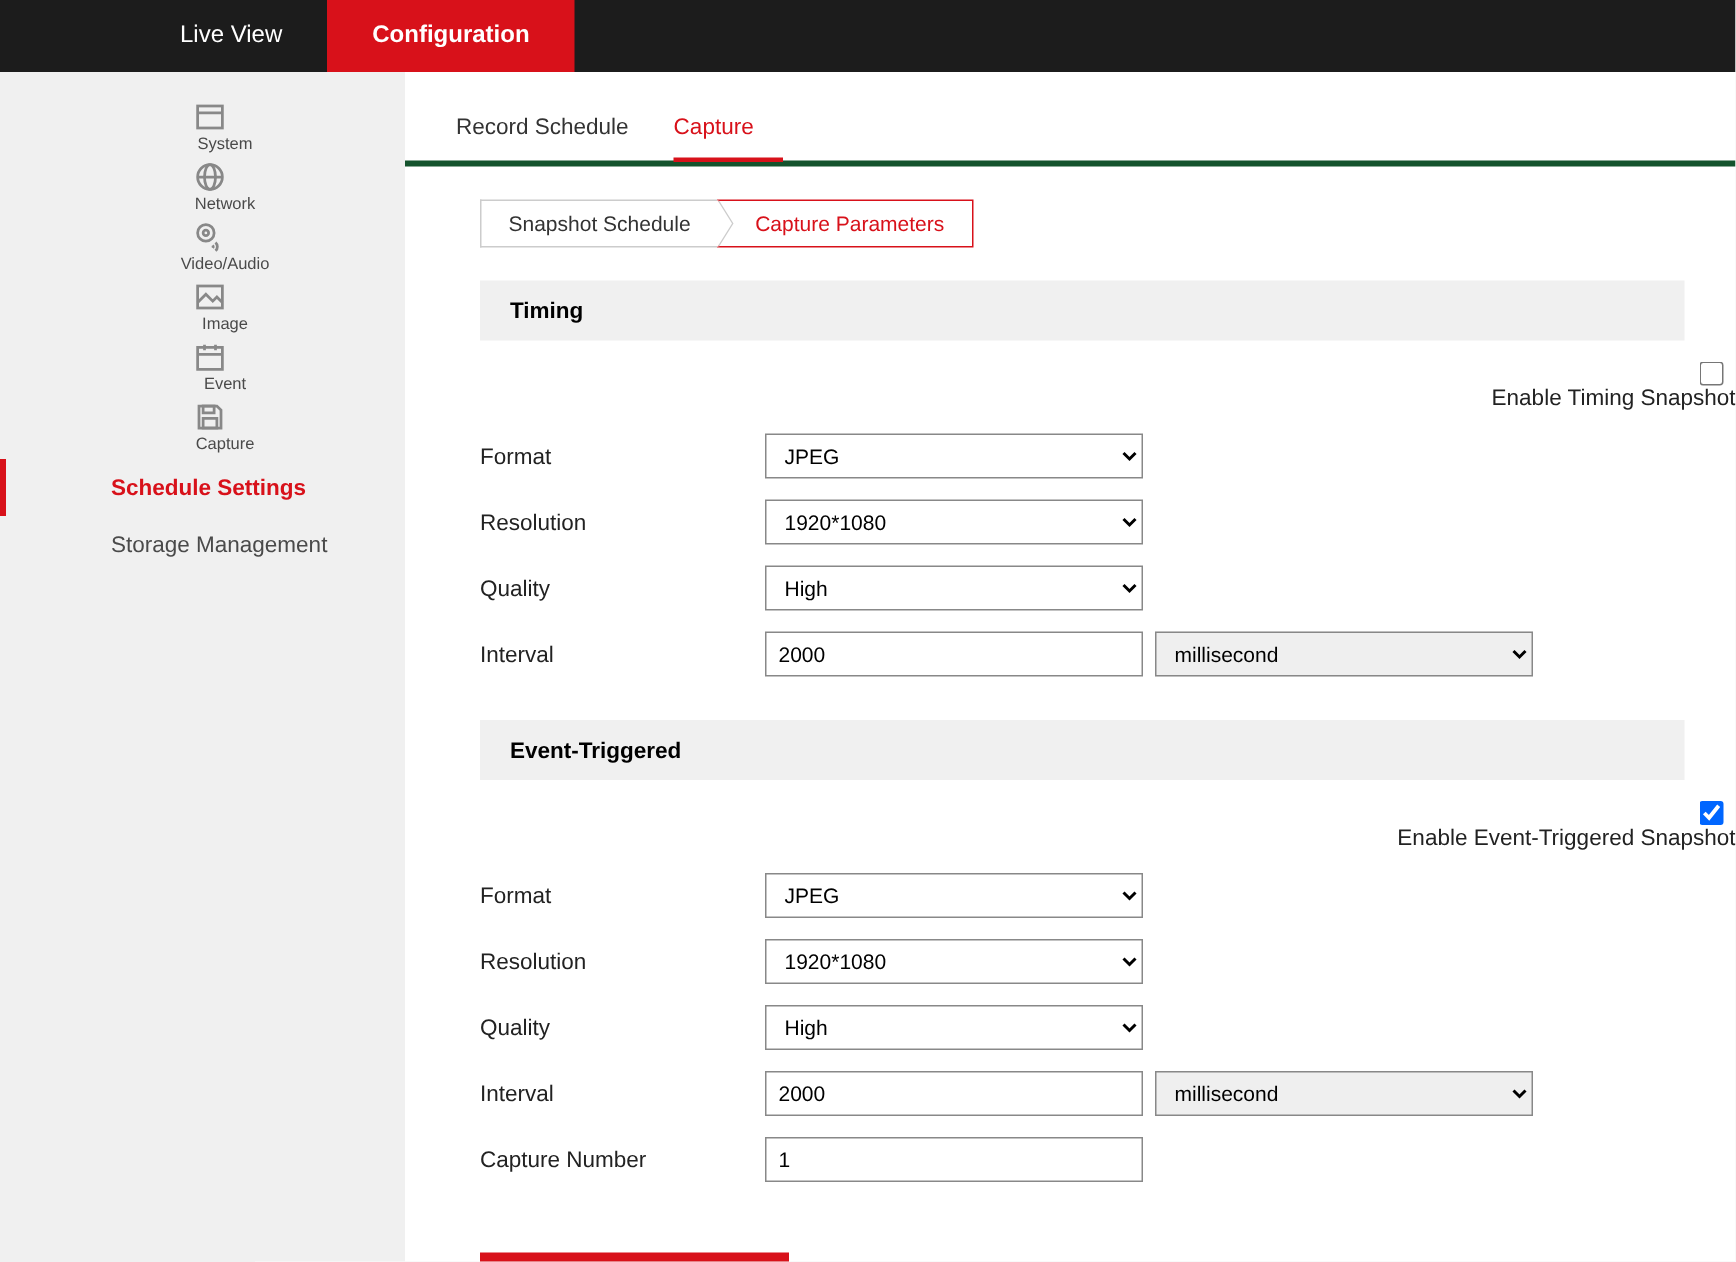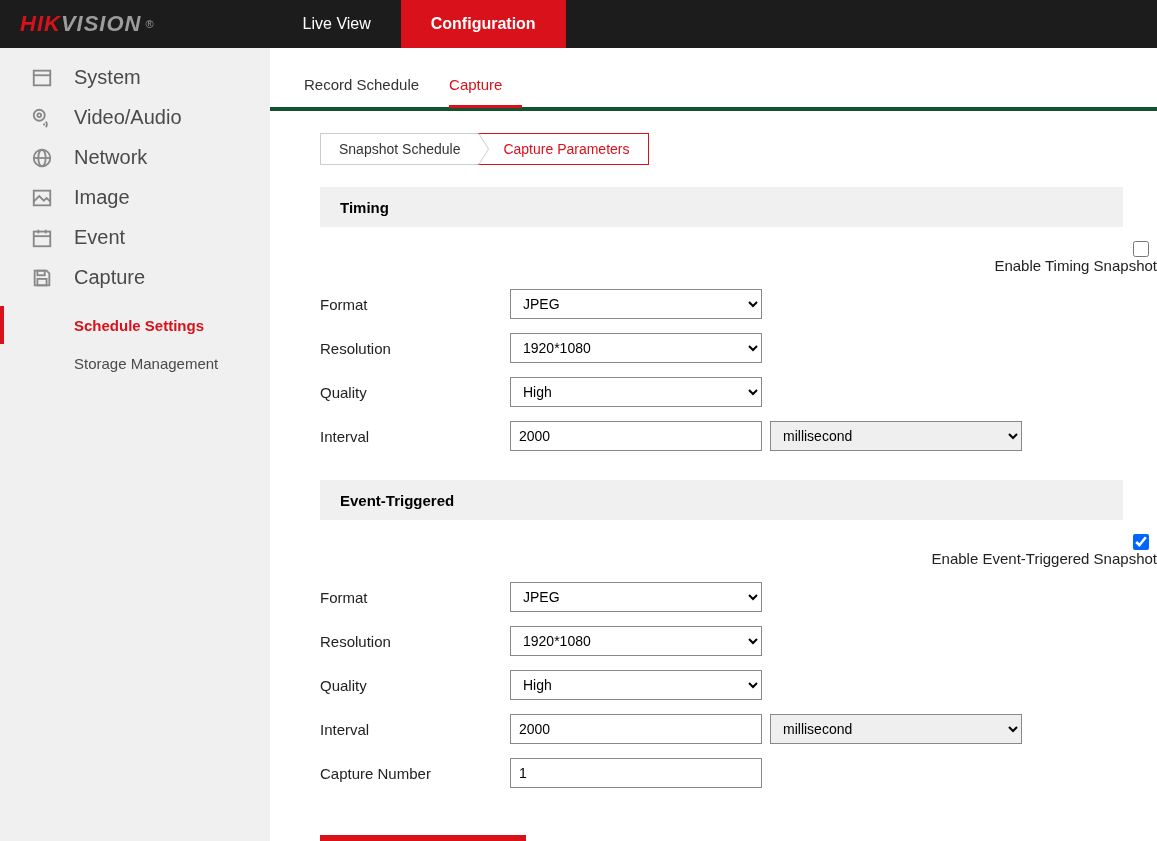--- a/index.html
+++ b/index.html
@@ -7,21 +7,21 @@
 
 .topbar { height: 48px; background: #1c1c1c; display: flex; align-items: center; }
 .logo { font-size: 22px; font-weight: bold; font-style: italic; letter-spacing: 1px; color: #9c9c9c; padding: 0 28px 0 20px; display:flex; align-items:center; }
 .logo .hik { color: #d8111a; }
 .logo .reg { font-size: 11px; font-style: normal; vertical-align: super; margin-left: 4px; color:#9c9c9c; font-weight:normal; }
 .nav-item { height: 56px; padding: 0 30px; color: #fff; font-size: 16px; display: flex; align-items: center; cursor: pointer; }
 .nav-item.active { background: #d8111a; font-weight: bold; }
 
 .layout { display: flex; height: calc(841px - 48px); }
 .sidebar { width: 270px; background: #f0f0f0; padding-top: 18px; }
-.side-item { height: 40px; display: flex; align-items: flex-start; padding-left: 30px; cursor: pointer; color: #4a4a4a; font-size: 20px; }
+.side-item { height: 40px; display: flex; align-items: center; padding-left: 30px; cursor: pointer; color: #4a4a4a; font-size: 11px; flex-direction: column; }
 .side-icon { width: 24px; height: 24px; margin-right: 20px; display:flex; align-items:center; justify-content:center; }
 .side-child { padding-left: 74px; height: 38px; display:flex; align-items:center; cursor:pointer; color:#4a4a4a; font-size:15px; }
 .side-child.active { color: #d8111a; font-weight: bold; border-left: 4px solid #d8111a; padding-left: 70px; background:#f0f0f0; }
 
 .main { flex: 1; background: #fff; padding: 20px 0 0 0; }
 .tabs { display:flex; border-bottom: 4px solid #14532d; padding-left: 34px; }
 .tab { padding: 8px 20px 12px 0; margin-right: 10px; font-size: 15px; color:#333; cursor:pointer; }
 .tab.active { color: #d8111a; border-bottom: 3px solid #d8111a; margin-bottom:-1px; }
 
 .breadcrumb { margin: 22px 0 0 50px; display:flex; }
@@ -45,61 +45,56 @@
 
 .save-btn { margin: 40px 0 4px 50px; width:206px; height:38px; background:#d8111a; color:#fff; border:none; font-size:16px; cursor:pointer; display:flex; align-items:center; justify-content:center; gap:8px; }
 .save-icon { width:18px; height:18px; }
 
 svg { display:block; }
 </style>
 </head>
 <body>
 
 <div class="topbar">
-  <div class="logo">
-    <span class="hik">HIK</span>
-      <span>VISION</span>
-      <span class="reg">®</span>
-  </div>
   <div style="width:90px"></div>
   <div class="nav-item">Live View</div>
   <div class="nav-item active">Configuration</div>
 </div>
 
 <div class="layout">
   <div class="sidebar">
     <div class="side-item">
       <span class="side-icon">
         <svg width="22" height="22" viewBox="0 0 24 24" fill="none" stroke="#888" stroke-width="2">
             <rect x="3" y="4" width="18" height="16"></rect>
             <line x1="3" y1="9" x2="21" y2="9"></line>
           </svg>
       </span>
       <span>System</span>
     </div>
     <div class="side-item">
       <span class="side-icon">
         <svg width="22" height="22" viewBox="0 0 24 24" fill="none" stroke="#888" stroke-width="2">
+            <circle cx="12" cy="12" r="9"></circle>
+            <ellipse cx="12" cy="12" rx="4" ry="9"></ellipse>
+            <line x1="3" y1="12" x2="21" y2="12"></line>
+          </svg>
+      </span>
+      <span>Network</span>
+    </div>
+    <div class="side-item">
+      <span class="side-icon">
+        <svg width="22" height="22" viewBox="0 0 24 24" fill="none" stroke="#888" stroke-width="2">
             <circle cx="9" cy="9" r="6"></circle>
             <circle cx="9" cy="9" r="2"></circle>
             <path d="M16 16 a4 4 0 0 1 0 6"></path>
             <path d="M14 18 a2 2 0 0 1 0 2"></path>
           </svg>
       </span>
       <span>Video/Audio</span>
-    </div>
-    <div class="side-item">
-      <span class="side-icon">
-        <svg width="22" height="22" viewBox="0 0 24 24" fill="none" stroke="#888" stroke-width="2">
-            <circle cx="12" cy="12" r="9"></circle>
-            <ellipse cx="12" cy="12" rx="4" ry="9"></ellipse>
-            <line x1="3" y1="12" x2="21" y2="12"></line>
-          </svg>
-      </span>
-      <span>Network</span>
     </div>
     <div class="side-item">
       <span class="side-icon">
         <svg width="22" height="22" viewBox="0 0 24 24" fill="none" stroke="#888" stroke-width="2">
             <rect x="3" y="4" width="18" height="16"></rect>
             <polyline points="3,16 9,10 14,15 17,12 21,16"></polyline>
           </svg>
       </span>
       <span>Image</span>
     </div>

